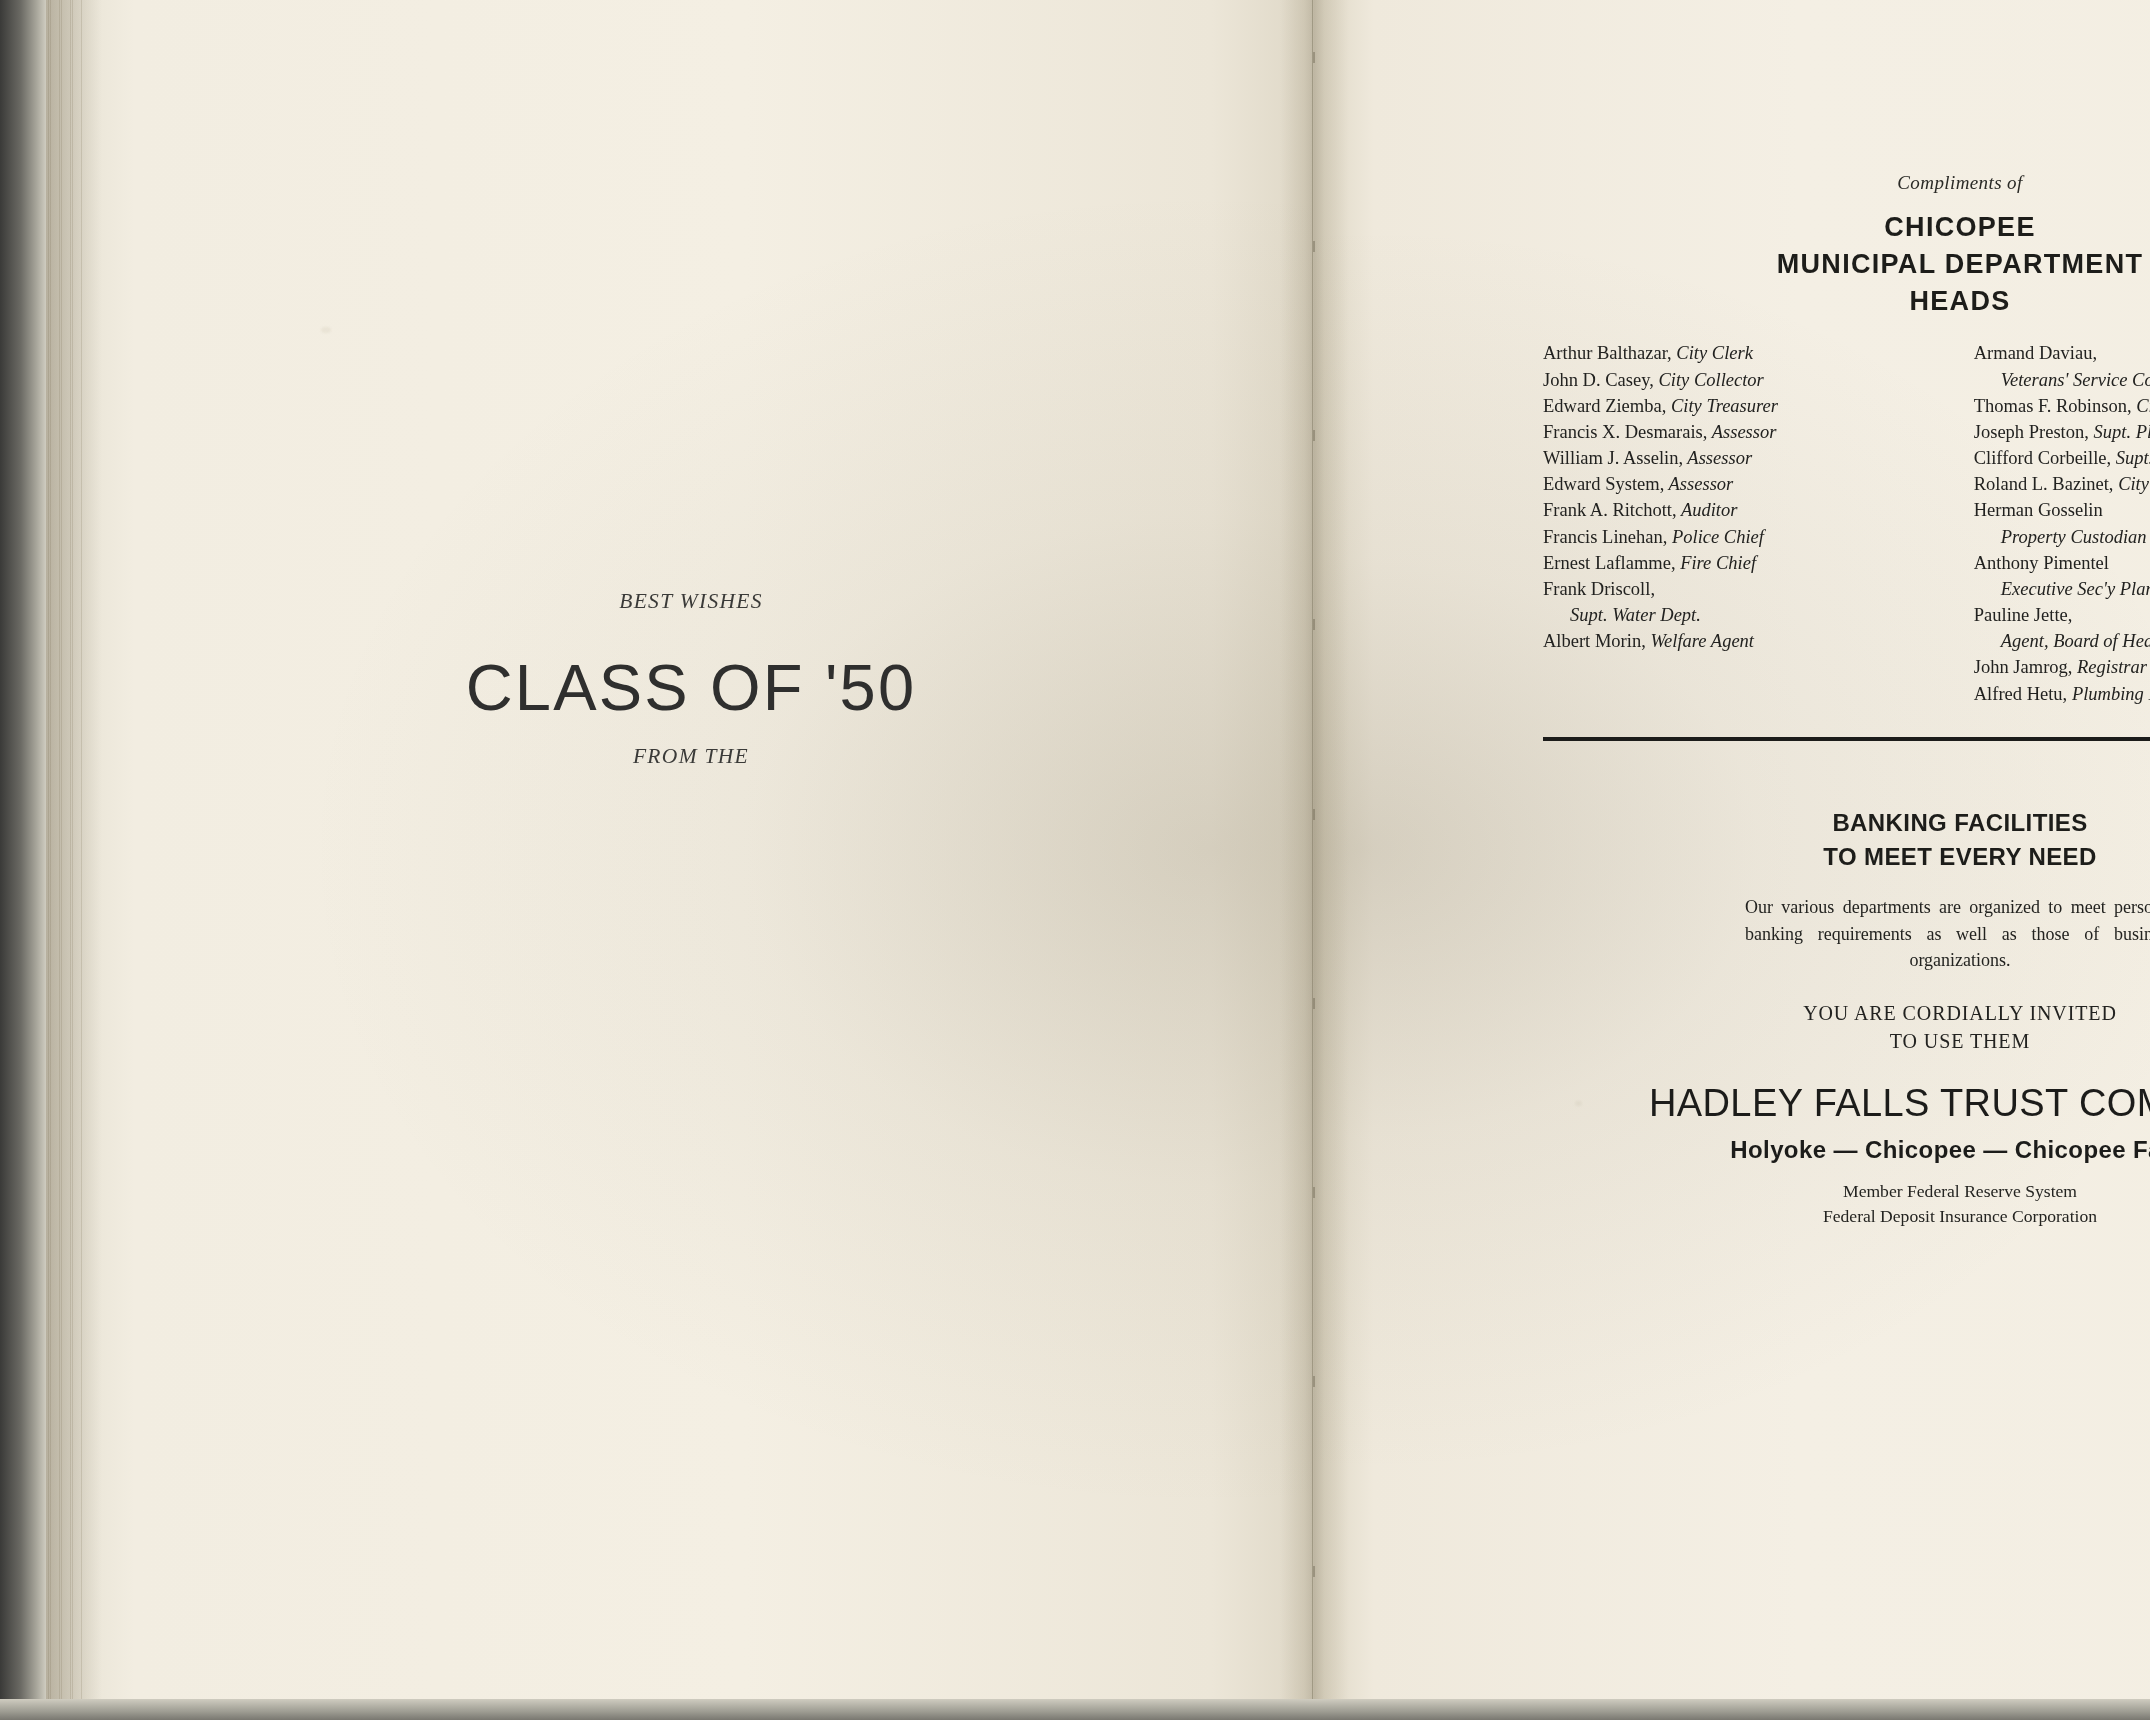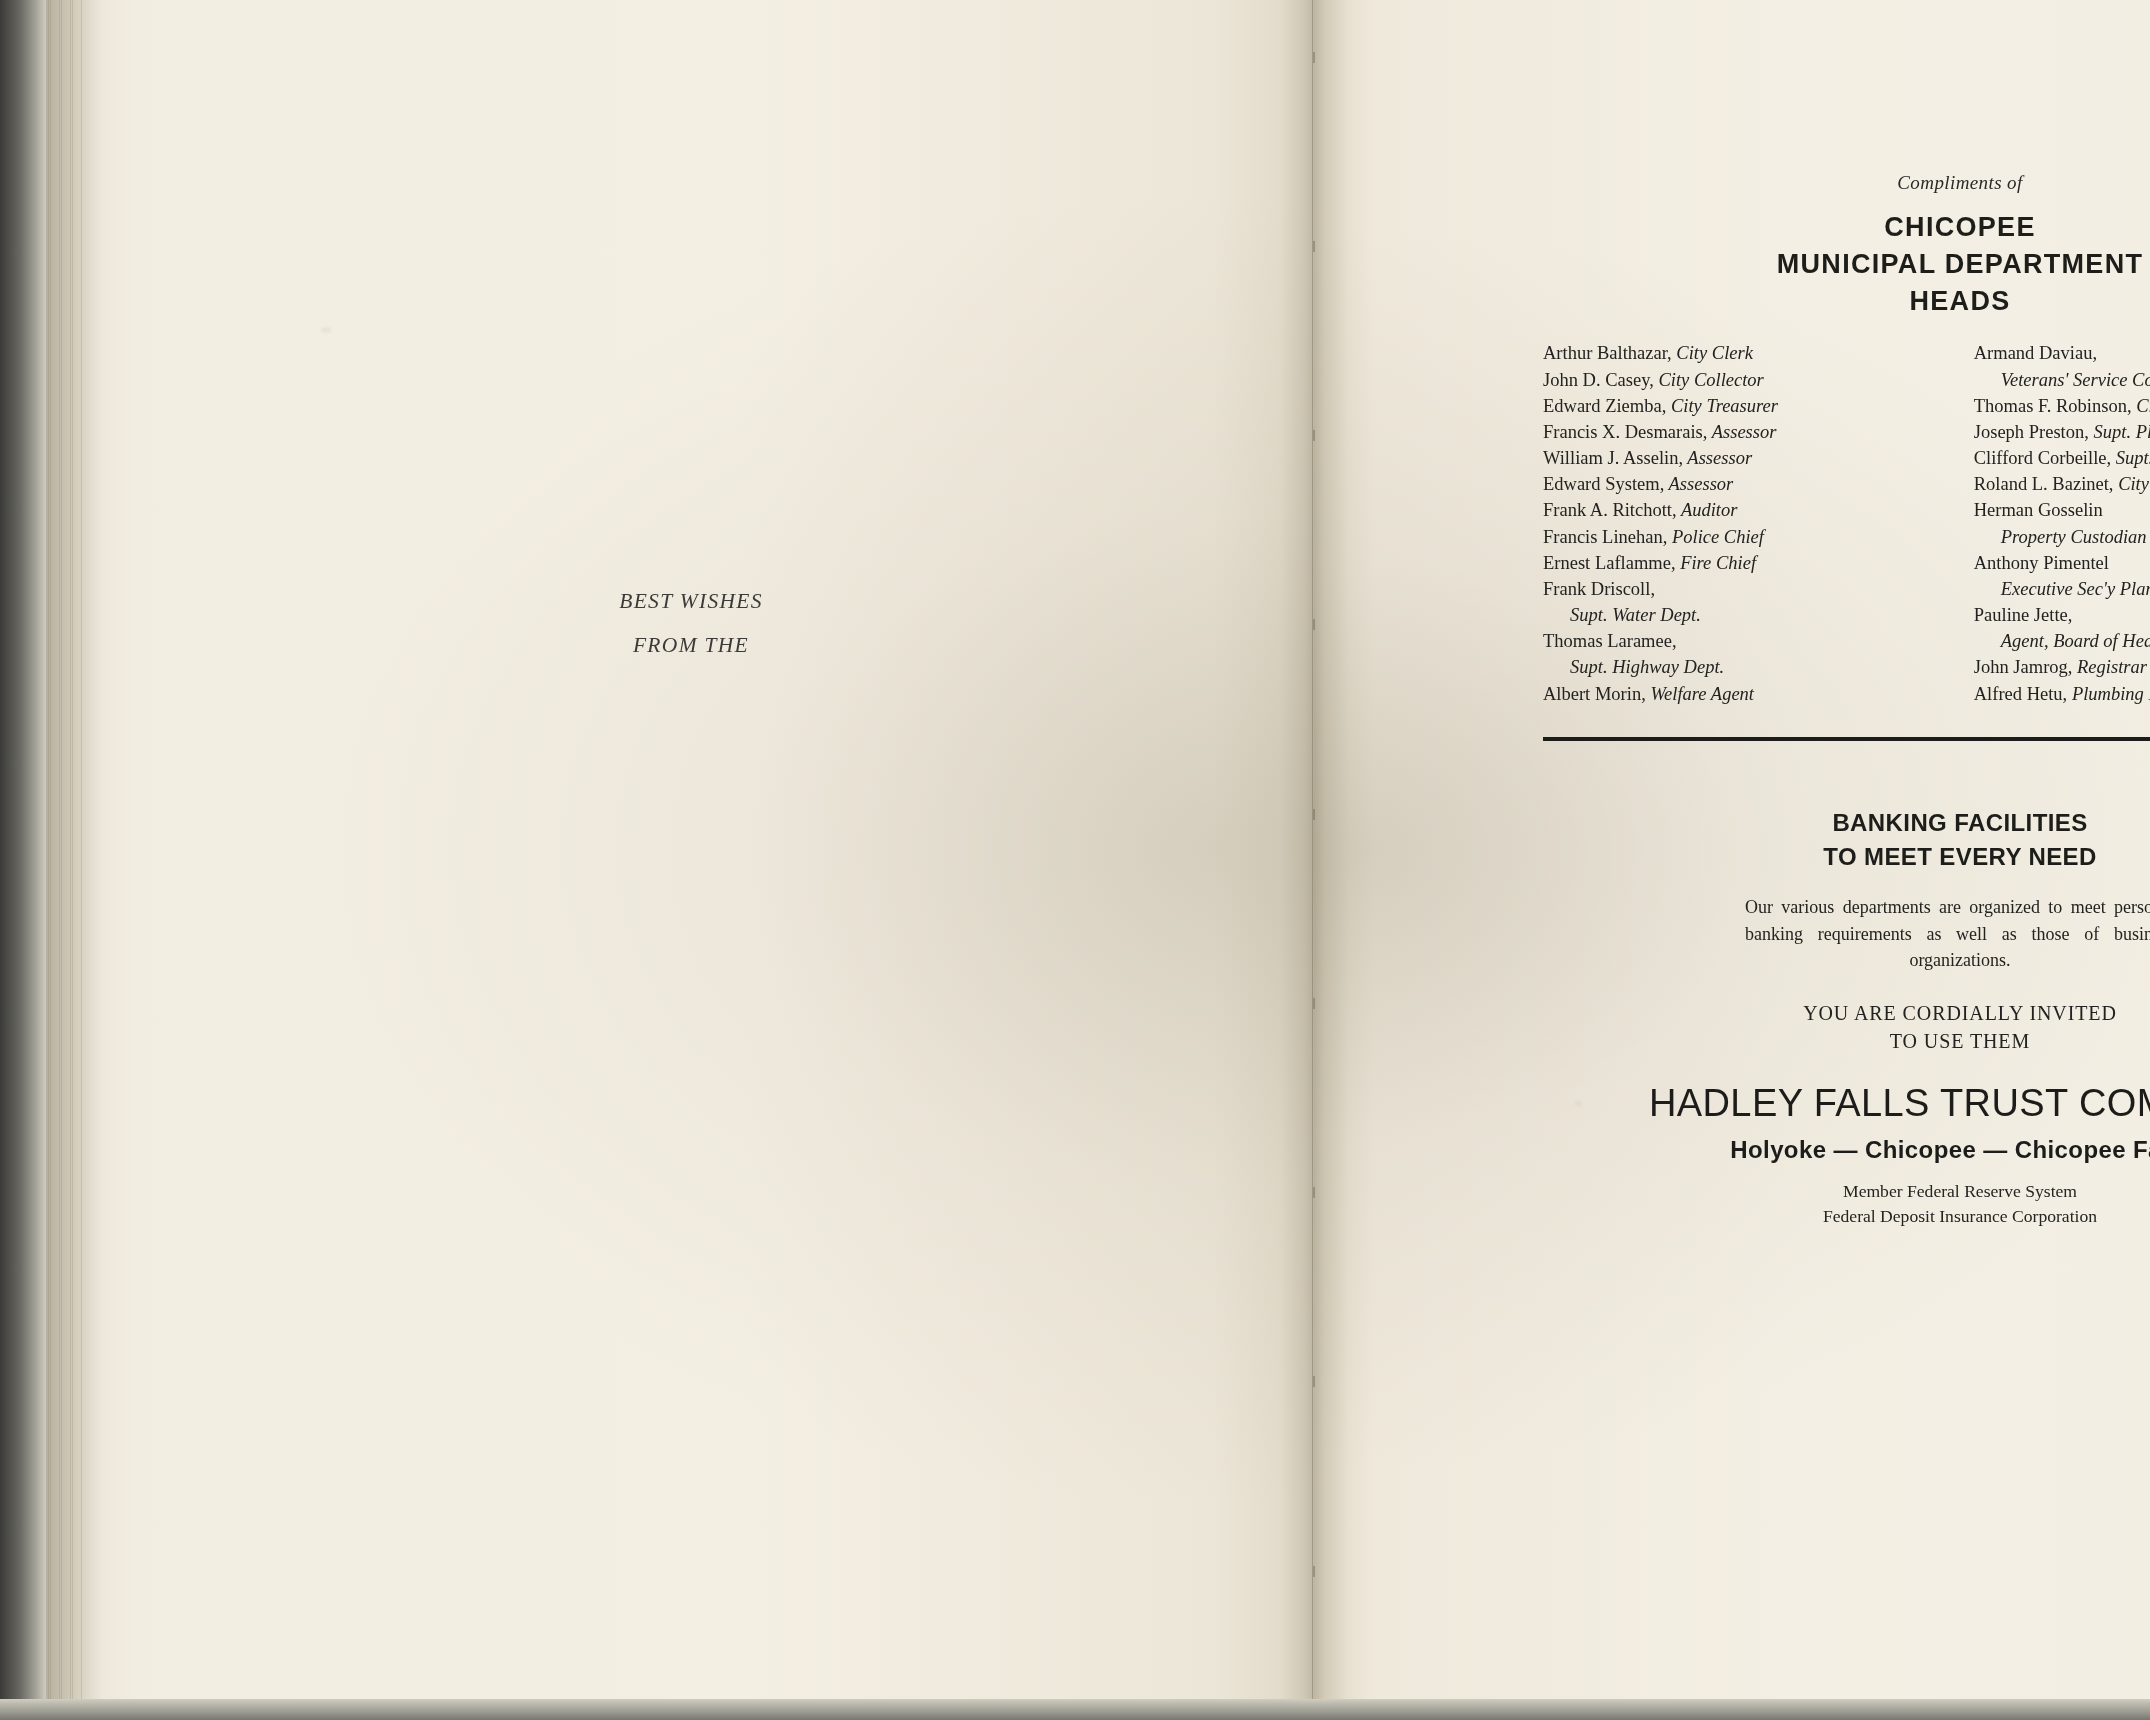--- a/index.html
+++ b/index.html
@@ -289,20 +289,21 @@
     <div class="stitch" style="top:619px;"></div>
     <div class="stitch" style="top:809px;"></div>
     <div class="stitch" style="top:998px;"></div>
     <div class="stitch" style="top:1187px;"></div>
     <div class="stitch" style="top:1376px;"></div>
     <div class="stitch" style="top:1566px;"></div>
 
     <div class="left-content">
       <p class="bw-line">BEST WISHES</p>
       <div class="spacer-sm"></div>
+      <p class="class-line">CLASS OF '50</p>
       <p class="bw-line">FROM THE</p>
     </div>
 
     <div class="right-content">
 
       <div class="compliments">Compliments of</div>
 
       <div class="muni-title">
         <span>CHICOPEE</span>
         <span>MUNICIPAL DEPARTMENT</span>
@@ -314,21 +315,20 @@
             <div class="entry"><span>Arthur Balthazar,</span><span class="role"> City Clerk</span></div>
             <div class="entry"><span>John D. Casey,</span><span class="role"> City Collector</span></div>
             <div class="entry"><span>Edward Ziemba,</span><span class="role"> City Treasurer</span></div>
             <div class="entry"><span>Francis X. Desmarais,</span><span class="role"> Assessor</span></div>
             <div class="entry"><span>William J. Asselin,</span><span class="role"> Assessor</span></div>
             <div class="entry"><span>Edward System,</span><span class="role"> Assessor</span></div>
             <div class="entry"><span>Frank A. Ritchott,</span><span class="role"> Auditor</span></div>
             <div class="entry"><span>Francis Linehan,</span><span class="role"> Police Chief</span></div>
             <div class="entry"><span>Ernest Laflamme,</span><span class="role"> Fire Chief</span></div>
             <div class="entry wrap"><span>Frank Driscoll,</span><span class="role-indent">Supt. Water Dept.</span></div>
-            <div class="entry wrap"><span>Thomas Laramee,</span><span class="role-indent">Supt. Highway Dept.</span></div>
             <div class="entry"><span>Albert Morin,</span><span class="role"> Welfare Agent</span></div>
           </div>
         <div class="col" id="col-right">
             <div class="entry wrap"><span>Armand Daviau,</span><span class="role-indent">Veterans' Service Commissioner</span></div>
             <div class="entry"><span>Thomas F. Robinson,</span><span class="role"> City Engineer</span></div>
             <div class="entry"><span>Joseph Preston,</span><span class="role"> Supt. Playgrounds</span></div>
             <div class="entry"><span>Clifford Corbeille,</span><span class="role"> Supt. Ashes</span></div>
             <div class="entry"><span>Roland L. Bazinet,</span><span class="role"> City Messenger</span></div>
             <div class="entry wrap"><span>Herman Gosselin</span><span class="role-indent">Property Custodian</span></div>
             <div class="entry wrap"><span>Anthony Pimentel</span><span class="role-indent">Executive Sec'y Planning Board</span></div>

